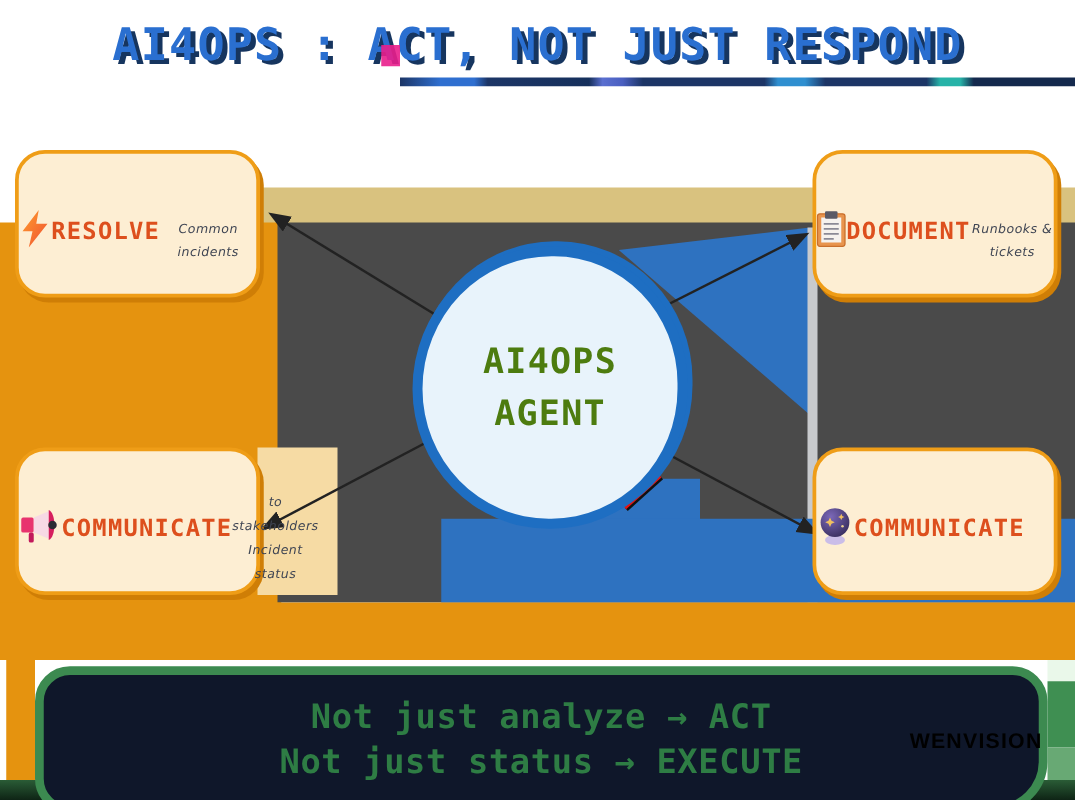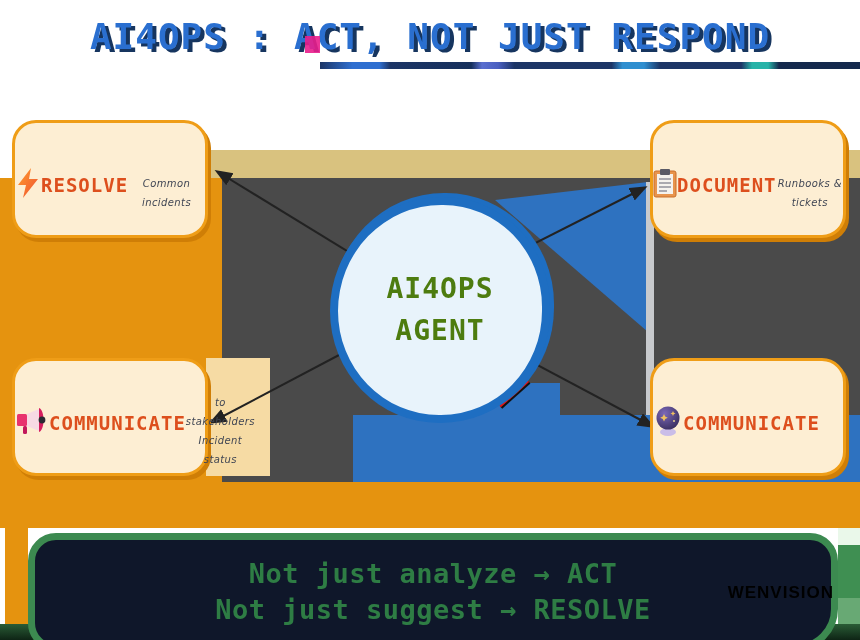--- a/index.html
+++ b/index.html
@@ -184,15 +184,15 @@
       <path d="M11 9 l1.2 2.6 2.6 1.2 -2.6 1.2 -1.2 2.6 -1.2 -2.6 -2.6 -1.2 2.6 -1.2 Z" fill="#f0c060"></path>
       <path d="M20 6 l0.8 1.7 1.7 0.8 -1.7 0.8 -0.8 1.7 -0.8 -1.7 -1.7 -0.8 1.7 -0.8 Z" fill="#f0c060"></path>
       <circle cx="21" cy="16" r="1" fill="#e8d090"></circle>
     </svg>
   </div>
   <div class="card-title">COMMUNICATE</div>
 </div>
 
 <div class="abs banner">
   <div class="banner-line">Not just analyze → ACT</div>
-  <div class="banner-line">Not just suggest → RESOLVE</div>
+  <div class="banner-line">Not just status → EXECUTE</div>
 </div>
 <div class="abs watermark">WENVISION</div>
 
 </body></html>

